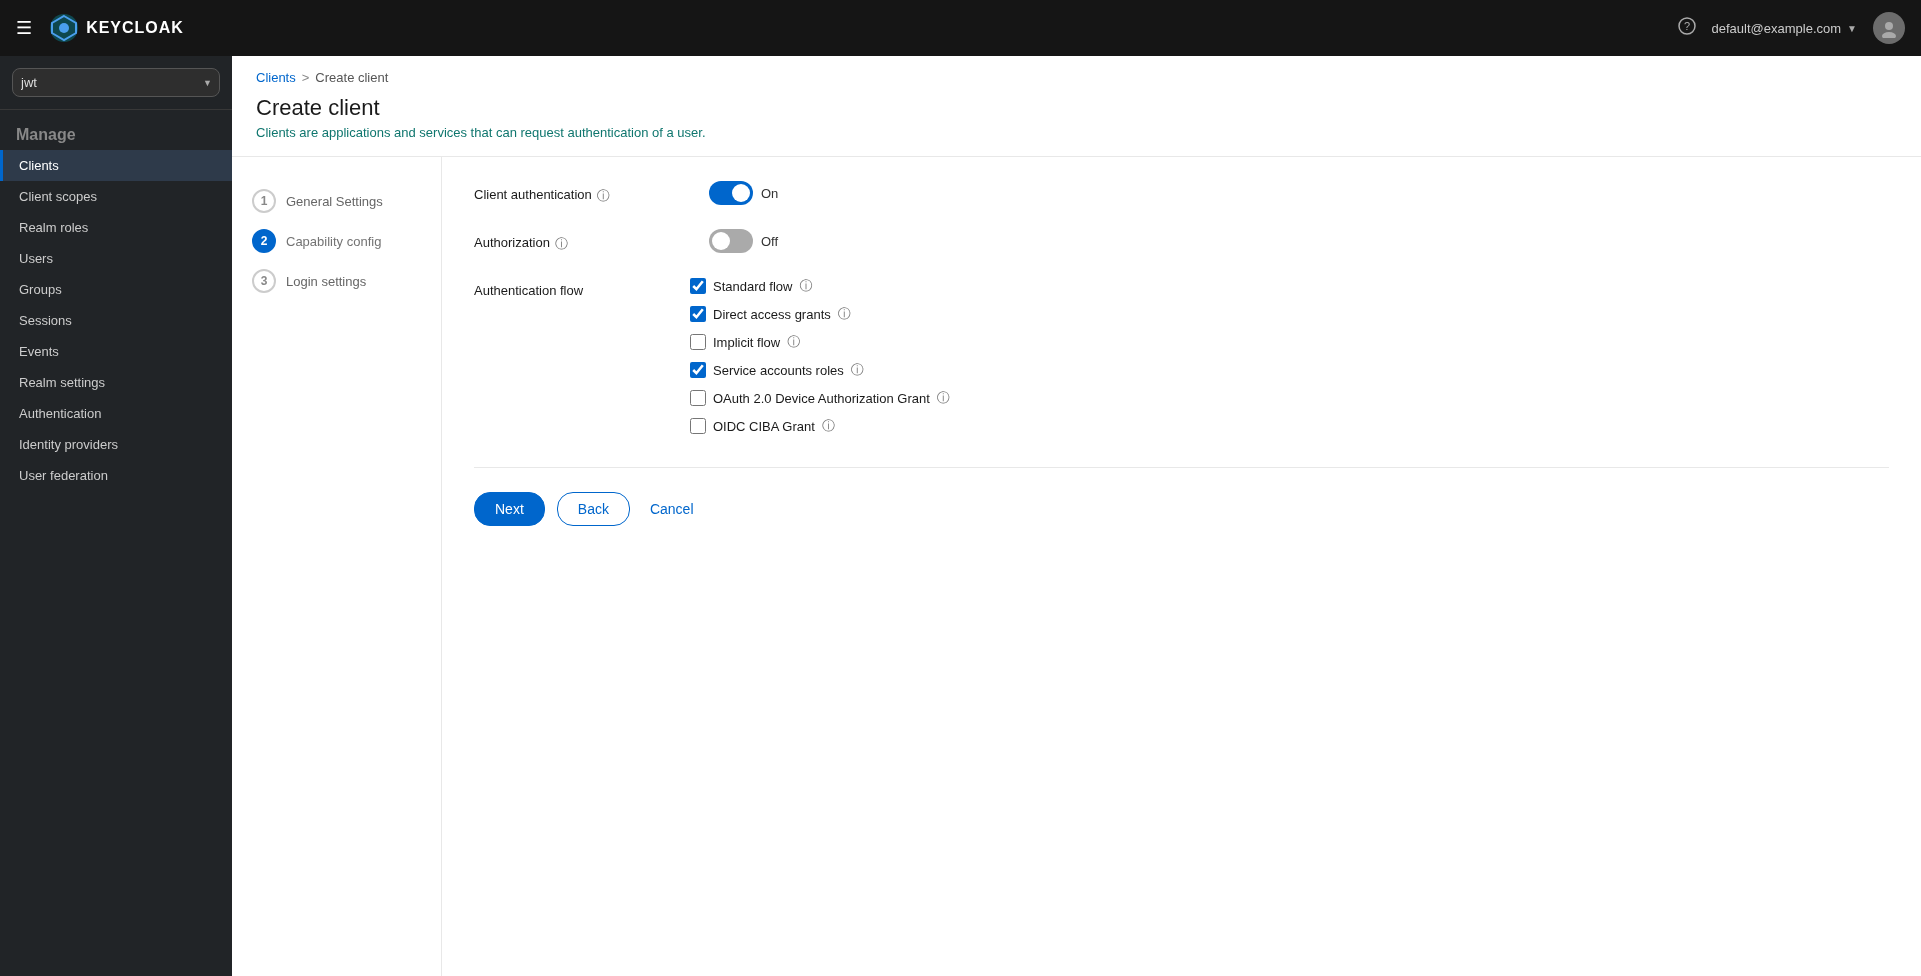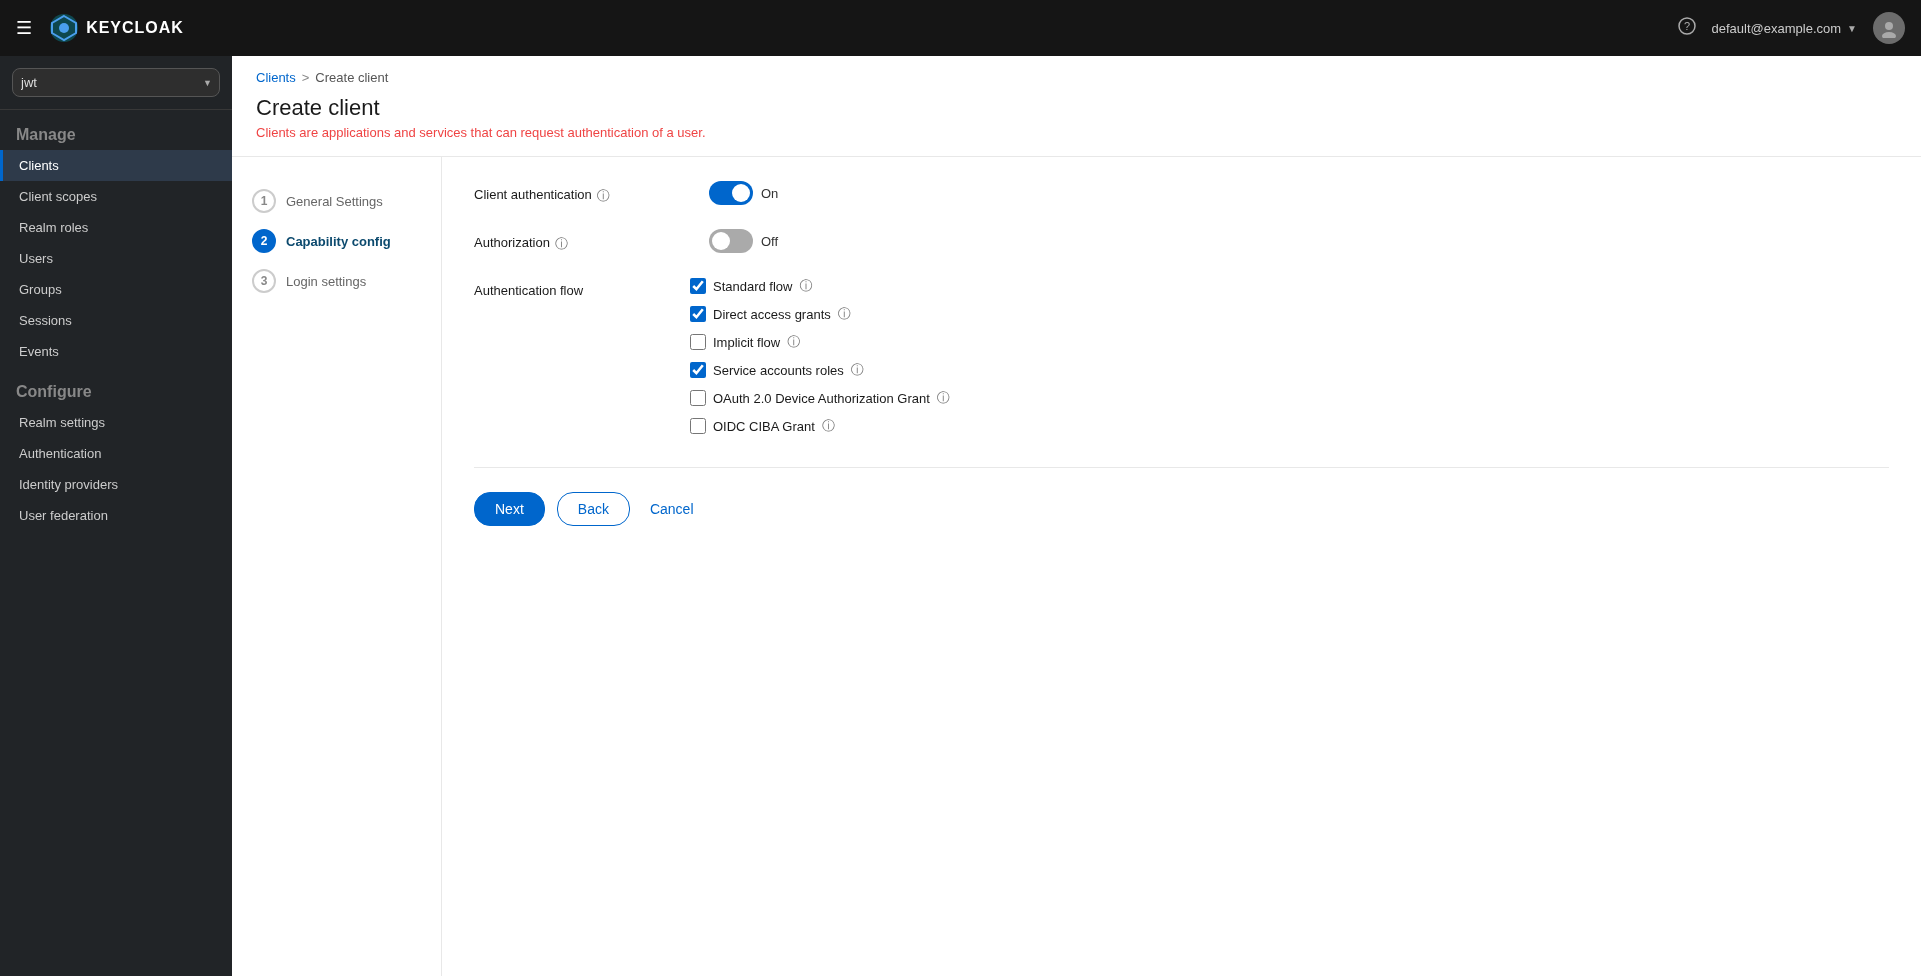--- a/index.html
+++ b/index.html
@@ -167,21 +167,21 @@
       border-bottom: 1px solid #e8e8e8;
     }
     .page-title {
       font-size: 22px;
       font-weight: 400;
       color: #1a1a1a;
       margin-bottom: 4px;
     }
     .page-description {
       font-size: 13px;
-      color: #ef4444;
+      color: #0f766e;
     }
 
     
     .wizard-body {
       display: flex;
       flex: 1;
     }
     .wizard-steps {
       width: 210px;
       padding: 24px 16px;
@@ -213,21 +213,21 @@
     }
     .step-number.active {
       background: #06c;
       color: #fff;
       border: 2px solid #06c;
     }
     .step-label {
       font-size: 13px;
     }
     .step-label.inactive { color: #666; }
-    .step-label.active { color: #0c4a6e; font-weight: 700; }
+    .step-label.active { color: #737373; font-weight: 400; }
 
     
     .wizard-form {
       flex: 1;
       padding: 24px 32px;
       overflow-y: auto;
     }
 
     
     .form-row {
@@ -422,21 +422,20 @@
     <div class="sidebar-item">
       <span>Groups</span>
     </div>
     <div class="sidebar-item">
       <span>Sessions</span>
     </div>
     <div class="sidebar-item">
       <span>Events</span>
     </div>
 
-    <div class="sidebar-section-label">Configure</div>
 
     <div class="sidebar-item">
       <span>Realm settings</span>
     </div>
     <div class="sidebar-item">
       <span>Authentication</span>
     </div>
     <div class="sidebar-item">
       <span>Identity providers</span>
     </div>

